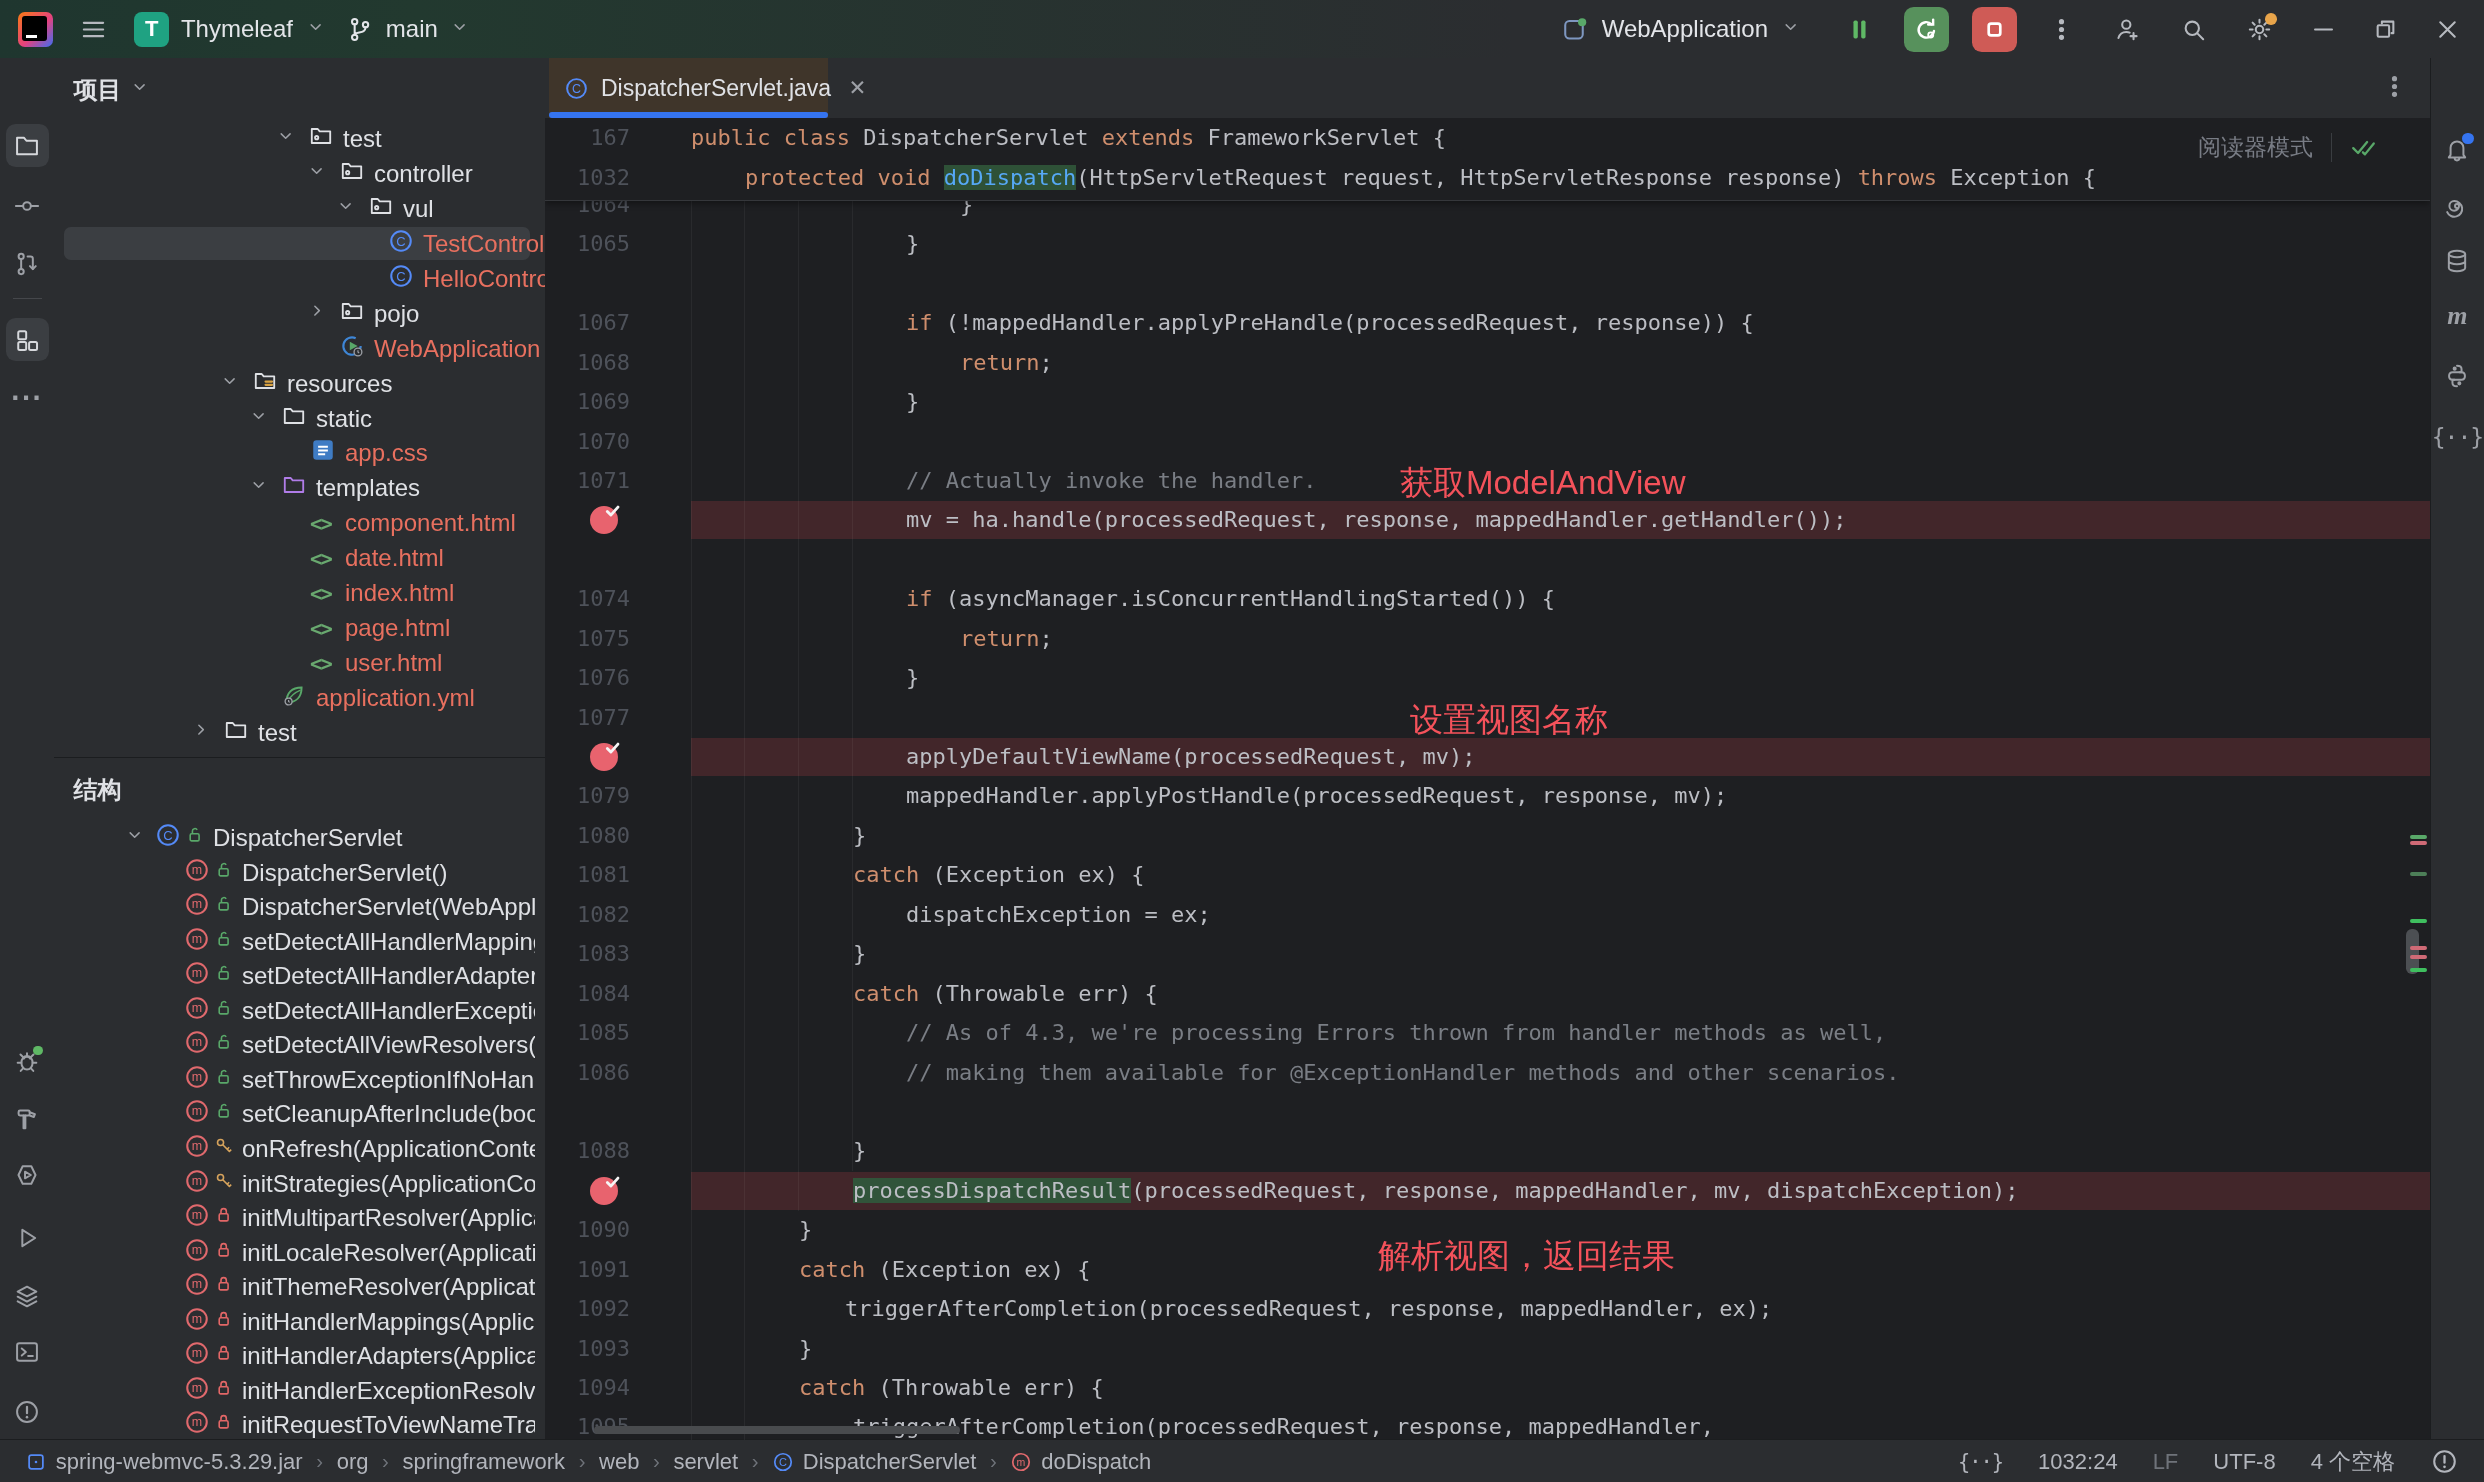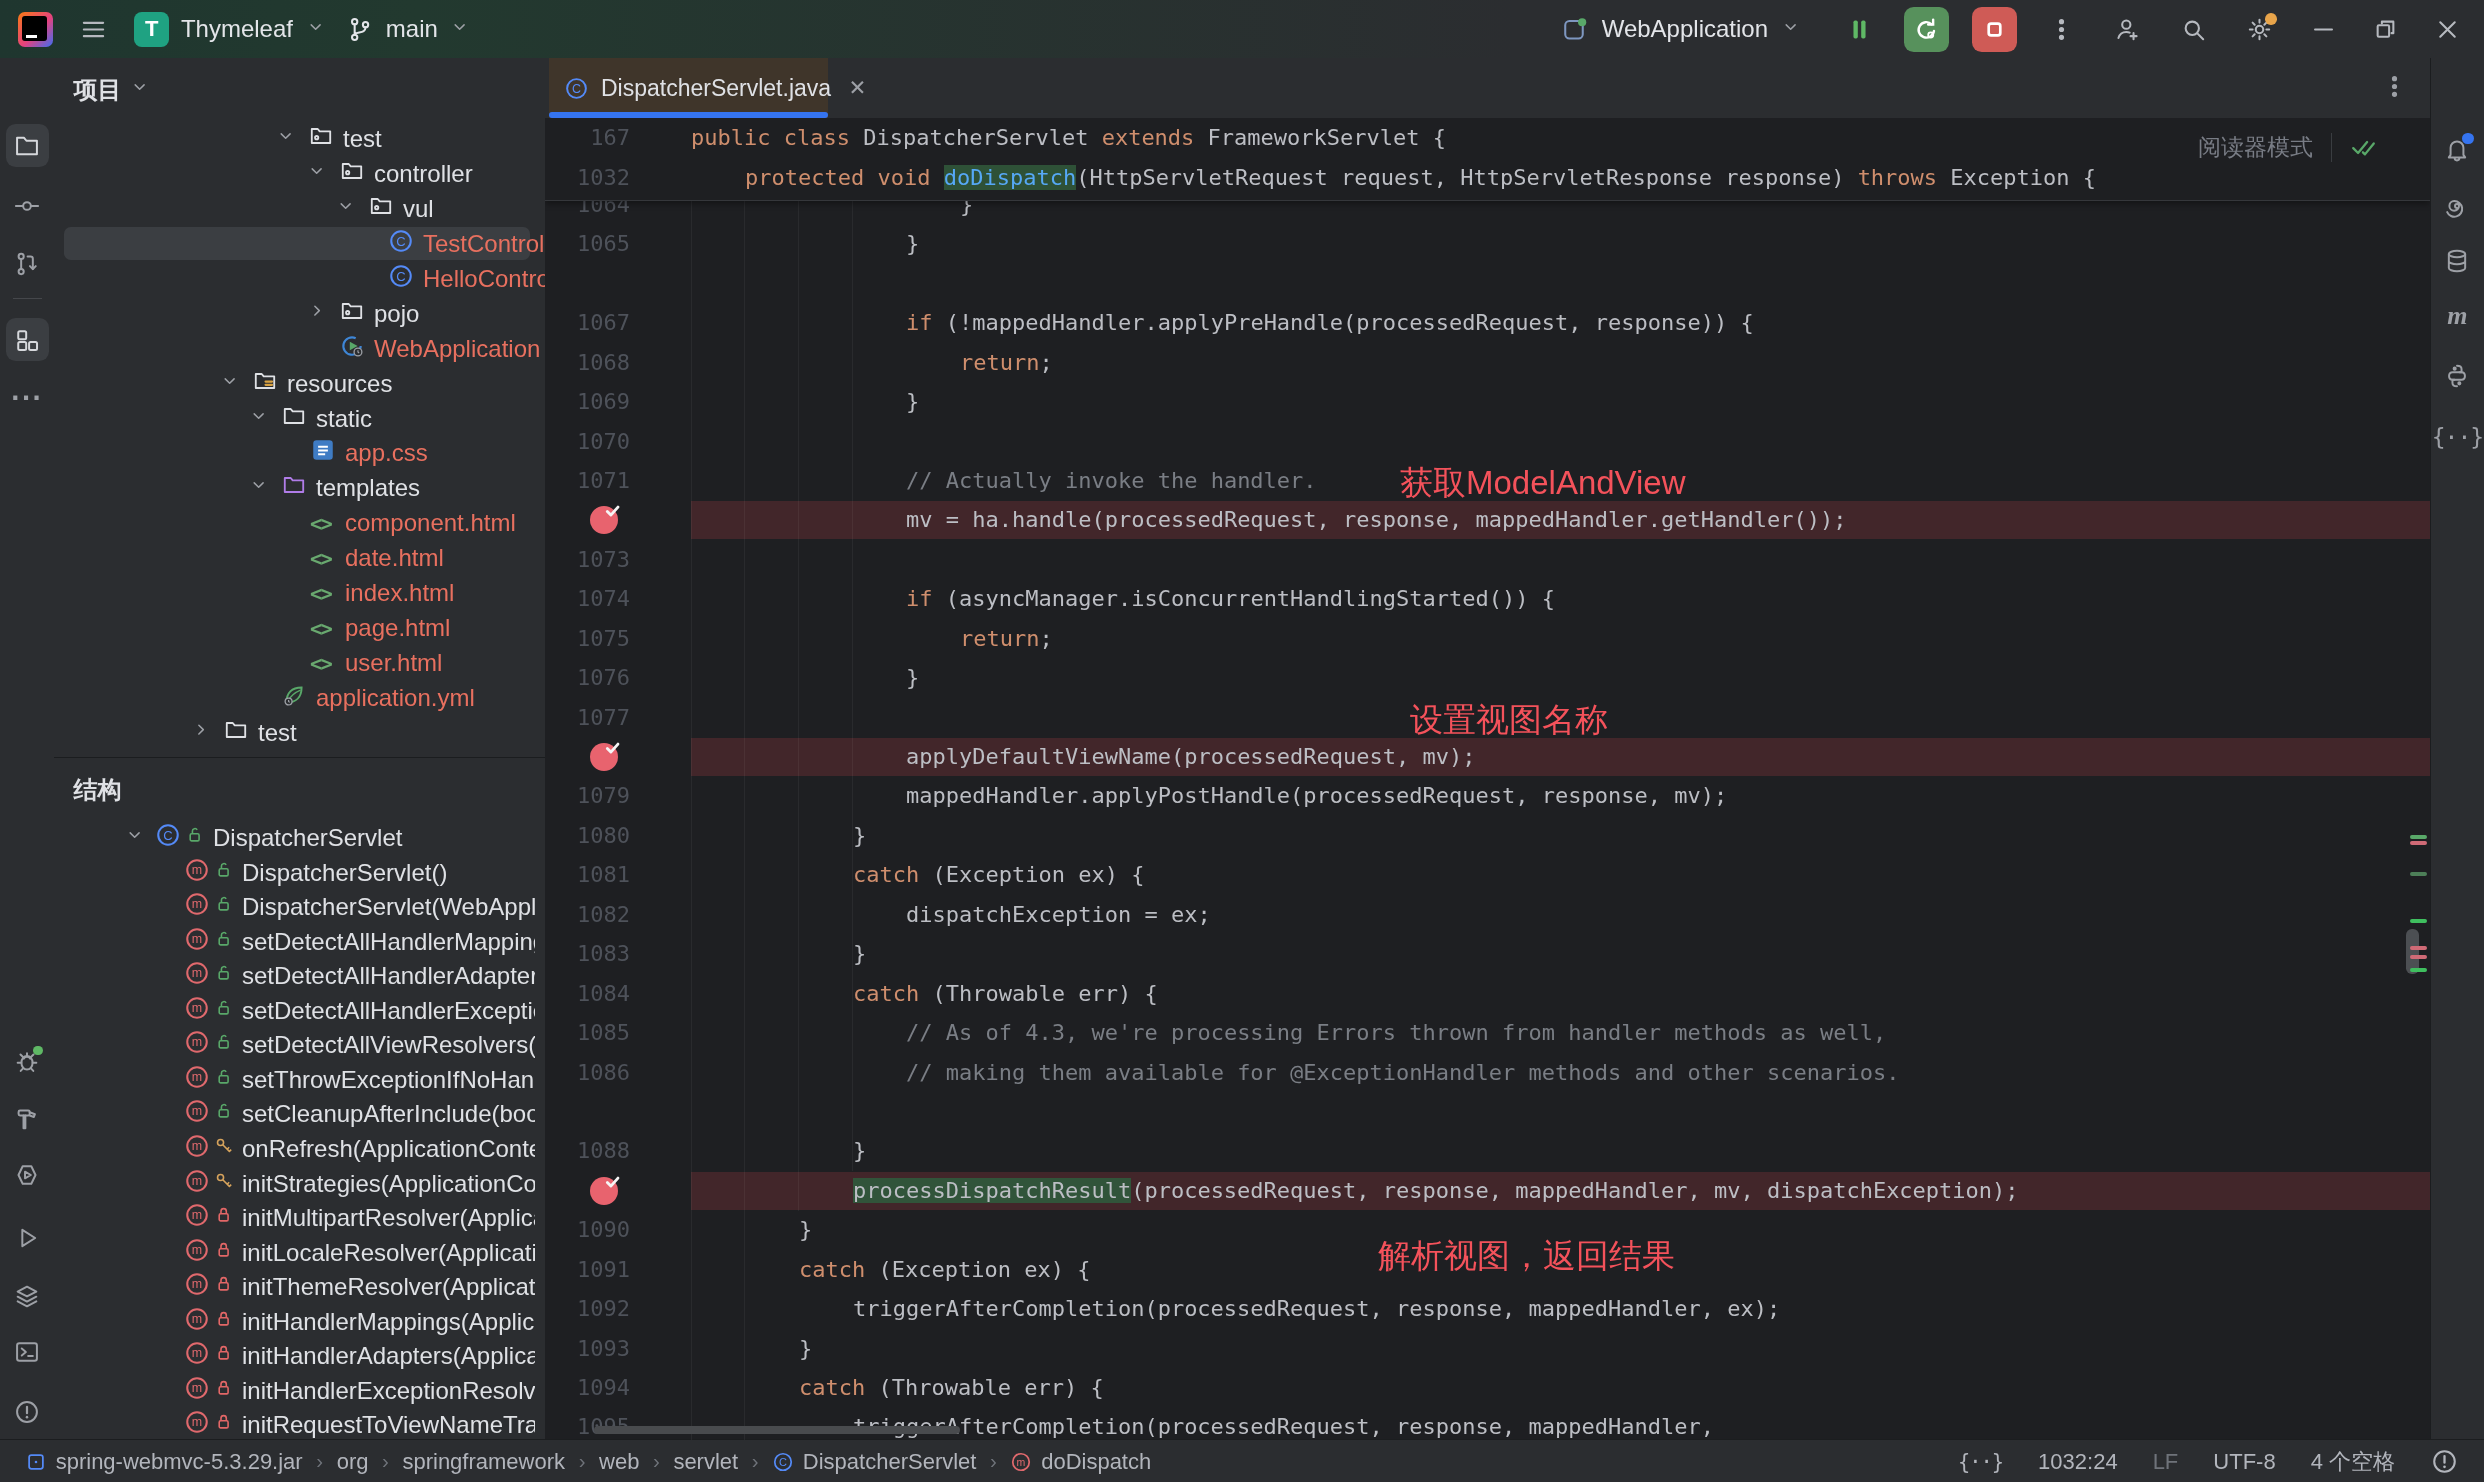--- a/index.html
+++ b/index.html
@@ -736,21 +736,20 @@
         <div class="crow" style="top: 67px;"><span class="ln">1064</span><span class="codeline" style="padding-left: 269px; left: 146px;"><span class="p">}</span></span></div>
         <div class="crow" style="top: 106px;"><span class="ln">1065</span><span class="codeline" style="padding-left: 215px; left: 146px;"><span class="p">}</span></span></div>
         <div class="crow" style="top: 185px;"><span class="ln">1067</span><span class="codeline" style="padding-left: 215px; left: 146px;"><span class="k">if</span><span class="p"> (!mappedHandler.applyPreHandle(processedRequest, response)) {</span></span></div>
         <div class="crow" style="top: 225px;"><span class="ln">1068</span><span class="codeline" style="padding-left: 269px; left: 146px;"><span class="k">return</span><span class="p">;</span></span></div>
         <div class="crow" style="top: 264px;"><span class="ln">1069</span><span class="codeline" style="padding-left: 215px; left: 146px;"><span class="p">}</span></span></div>
         <div class="crow" style="top: 304px;"><span class="ln">1070</span><span class="codeline" style="padding-left: 0px; left: 146px;"></span></div>
         <div class="crow" style="top: 343px;"><span class="ln">1071</span><span class="codeline" style="padding-left: 215px; left: 146px;"><span class="c">// Actually invoke the handler.</span></span></div>
         <div class="crow hl" style="top: 382px;"><div class="hlbg"></div><div class="bp"><svg viewBox="0 0 24 24" fill="none" stroke="#f5f5f5" stroke-width="3.2" stroke-linecap="round" stroke-linejoin="round">
               <path d="M6 13l4 4 8-9"></path>
             </svg></div><span class="codeline" style="padding-left: 215px; left: 146px;"><span class="p">mv = ha.handle(processedRequest, response, mappedHandler.getHandler());</span></span></div>
-        <div class="crow" style="top: 422px;"><span class="ln">1073</span><span class="codeline" style="padding-left: 0px; left: 146px;"></span></div>
         <div class="crow" style="top: 461px;"><span class="ln">1074</span><span class="codeline" style="padding-left: 215px; left: 146px;"><span class="k">if</span><span class="p"> (asyncManager.isConcurrentHandlingStarted()) {</span></span></div>
         <div class="crow" style="top: 501px;"><span class="ln">1075</span><span class="codeline" style="padding-left: 269px; left: 146px;"><span class="k">return</span><span class="p">;</span></span></div>
         <div class="crow" style="top: 540px;"><span class="ln">1076</span><span class="codeline" style="padding-left: 215px; left: 146px;"><span class="p">}</span></span></div>
         <div class="crow" style="top: 580px;"><span class="ln">1077</span><span class="codeline" style="padding-left: 0px; left: 146px;"></span></div>
         <div class="crow hl" style="top: 619px;"><div class="hlbg"></div><div class="bp"><svg viewBox="0 0 24 24" fill="none" stroke="#f5f5f5" stroke-width="3.2" stroke-linecap="round" stroke-linejoin="round">
               <path d="M6 13l4 4 8-9"></path>
             </svg></div><span class="codeline" style="padding-left: 215px; left: 146px;"><span class="p">applyDefaultViewName(processedRequest, mv);</span></span></div>
         <div class="crow" style="top: 658px;"><span class="ln">1079</span><span class="codeline" style="padding-left: 215px; left: 146px;"><span class="p">mappedHandler.applyPostHandle(processedRequest, response, mv);</span></span></div>
         <div class="crow" style="top: 698px;"><span class="ln">1080</span><span class="codeline" style="padding-left: 162px; left: 146px;"><span class="p">}</span></span></div>
         <div class="crow" style="top: 737px;"><span class="ln">1081</span><span class="codeline" style="padding-left: 162px; left: 146px;"><span class="k">catch</span><span class="p"> (Exception ex) {</span></span></div>
@@ -758,21 +757,21 @@
         <div class="crow" style="top: 816px;"><span class="ln">1083</span><span class="codeline" style="padding-left: 162px; left: 146px;"><span class="p">}</span></span></div>
         <div class="crow" style="top: 856px;"><span class="ln">1084</span><span class="codeline" style="padding-left: 162px; left: 146px;"><span class="k">catch</span><span class="p"> (Throwable err) {</span></span></div>
         <div class="crow" style="top: 895px;"><span class="ln">1085</span><span class="codeline" style="padding-left: 215px; left: 146px;"><span class="c">// As of 4.3, we're processing Errors thrown from handler methods as well,</span></span></div>
         <div class="crow" style="top: 935px;"><span class="ln">1086</span><span class="codeline" style="padding-left: 215px; left: 146px;"><span class="c">// making them available for @ExceptionHandler methods and other scenarios.</span></span></div>
         <div class="crow" style="top: 1013px;"><span class="ln">1088</span><span class="codeline" style="padding-left: 162px; left: 146px;"><span class="p">}</span></span></div>
         <div class="crow hl" style="top: 1053px;"><div class="hlbg"></div><div class="bp"><svg viewBox="0 0 24 24" fill="none" stroke="#f5f5f5" stroke-width="3.2" stroke-linecap="round" stroke-linejoin="round">
               <path d="M6 13l4 4 8-9"></path>
             </svg></div><span class="codeline" style="padding-left: 162px; left: 146px;"><span class="g">processDispatchResult</span><span class="p">(processedRequest, response, mappedHandler, mv, dispatchException);</span></span></div>
         <div class="crow" style="top: 1092px;"><span class="ln">1090</span><span class="codeline" style="padding-left: 108px; left: 146px;"><span class="p">}</span></span></div>
         <div class="crow" style="top: 1132px;"><span class="ln">1091</span><span class="codeline" style="padding-left: 108px; left: 146px;"><span class="k">catch</span><span class="p"> (Exception ex) {</span></span></div>
-        <div class="crow" style="top: 1171px;"><span class="ln">1092</span><span class="codeline" style="padding-left: 162px; left: 146px;"><span class="p">triggerAfterCompletion(processedRequest, response, mappedHandler, ex);</span></span></div>
+        <div class="crow" style="top: 1171px;"><span class="ln">1092</span><span class="codeline" style="padding-left: 162px; left: 138px;"><span class="p">triggerAfterCompletion(processedRequest, response, mappedHandler, ex);</span></span></div>
         <div class="crow" style="top: 1211px;"><span class="ln">1093</span><span class="codeline" style="padding-left: 108px; left: 146px;"><span class="p">}</span></span></div>
         <div class="crow" style="top: 1250px;"><span class="ln">1094</span><span class="codeline" style="padding-left: 108px; left: 146px;"><span class="k">catch</span><span class="p"> (Throwable err) {</span></span></div>
         <div class="crow" style="top: 1289px;"><span class="ln">1095</span><span class="codeline" style="padding-left: 162px; left: 146px;"><span class="p">triggerAfterCompletion(processedRequest, response, mappedHandler,</span></span></div>
         <div class="ann" style="left: 855px; top: 343px;">获取ModelAndView</div>
         <div class="ann" style="left: 865px; top: 580px;">设置视图名称</div>
         <div class="ann" style="left: 833px; top: 1116px;">解析视图，返回结果</div>
         <div class="mark" style="top: 717px; background: rgb(89, 168, 105);"></div>
         <div class="mark" style="top: 723px; background: rgb(208, 106, 118);"></div>
         <div class="mark" style="top: 754px; background: rgb(77, 127, 88);"></div>
         <div class="mark" style="top: 801px; background: rgb(63, 191, 95);"></div>

